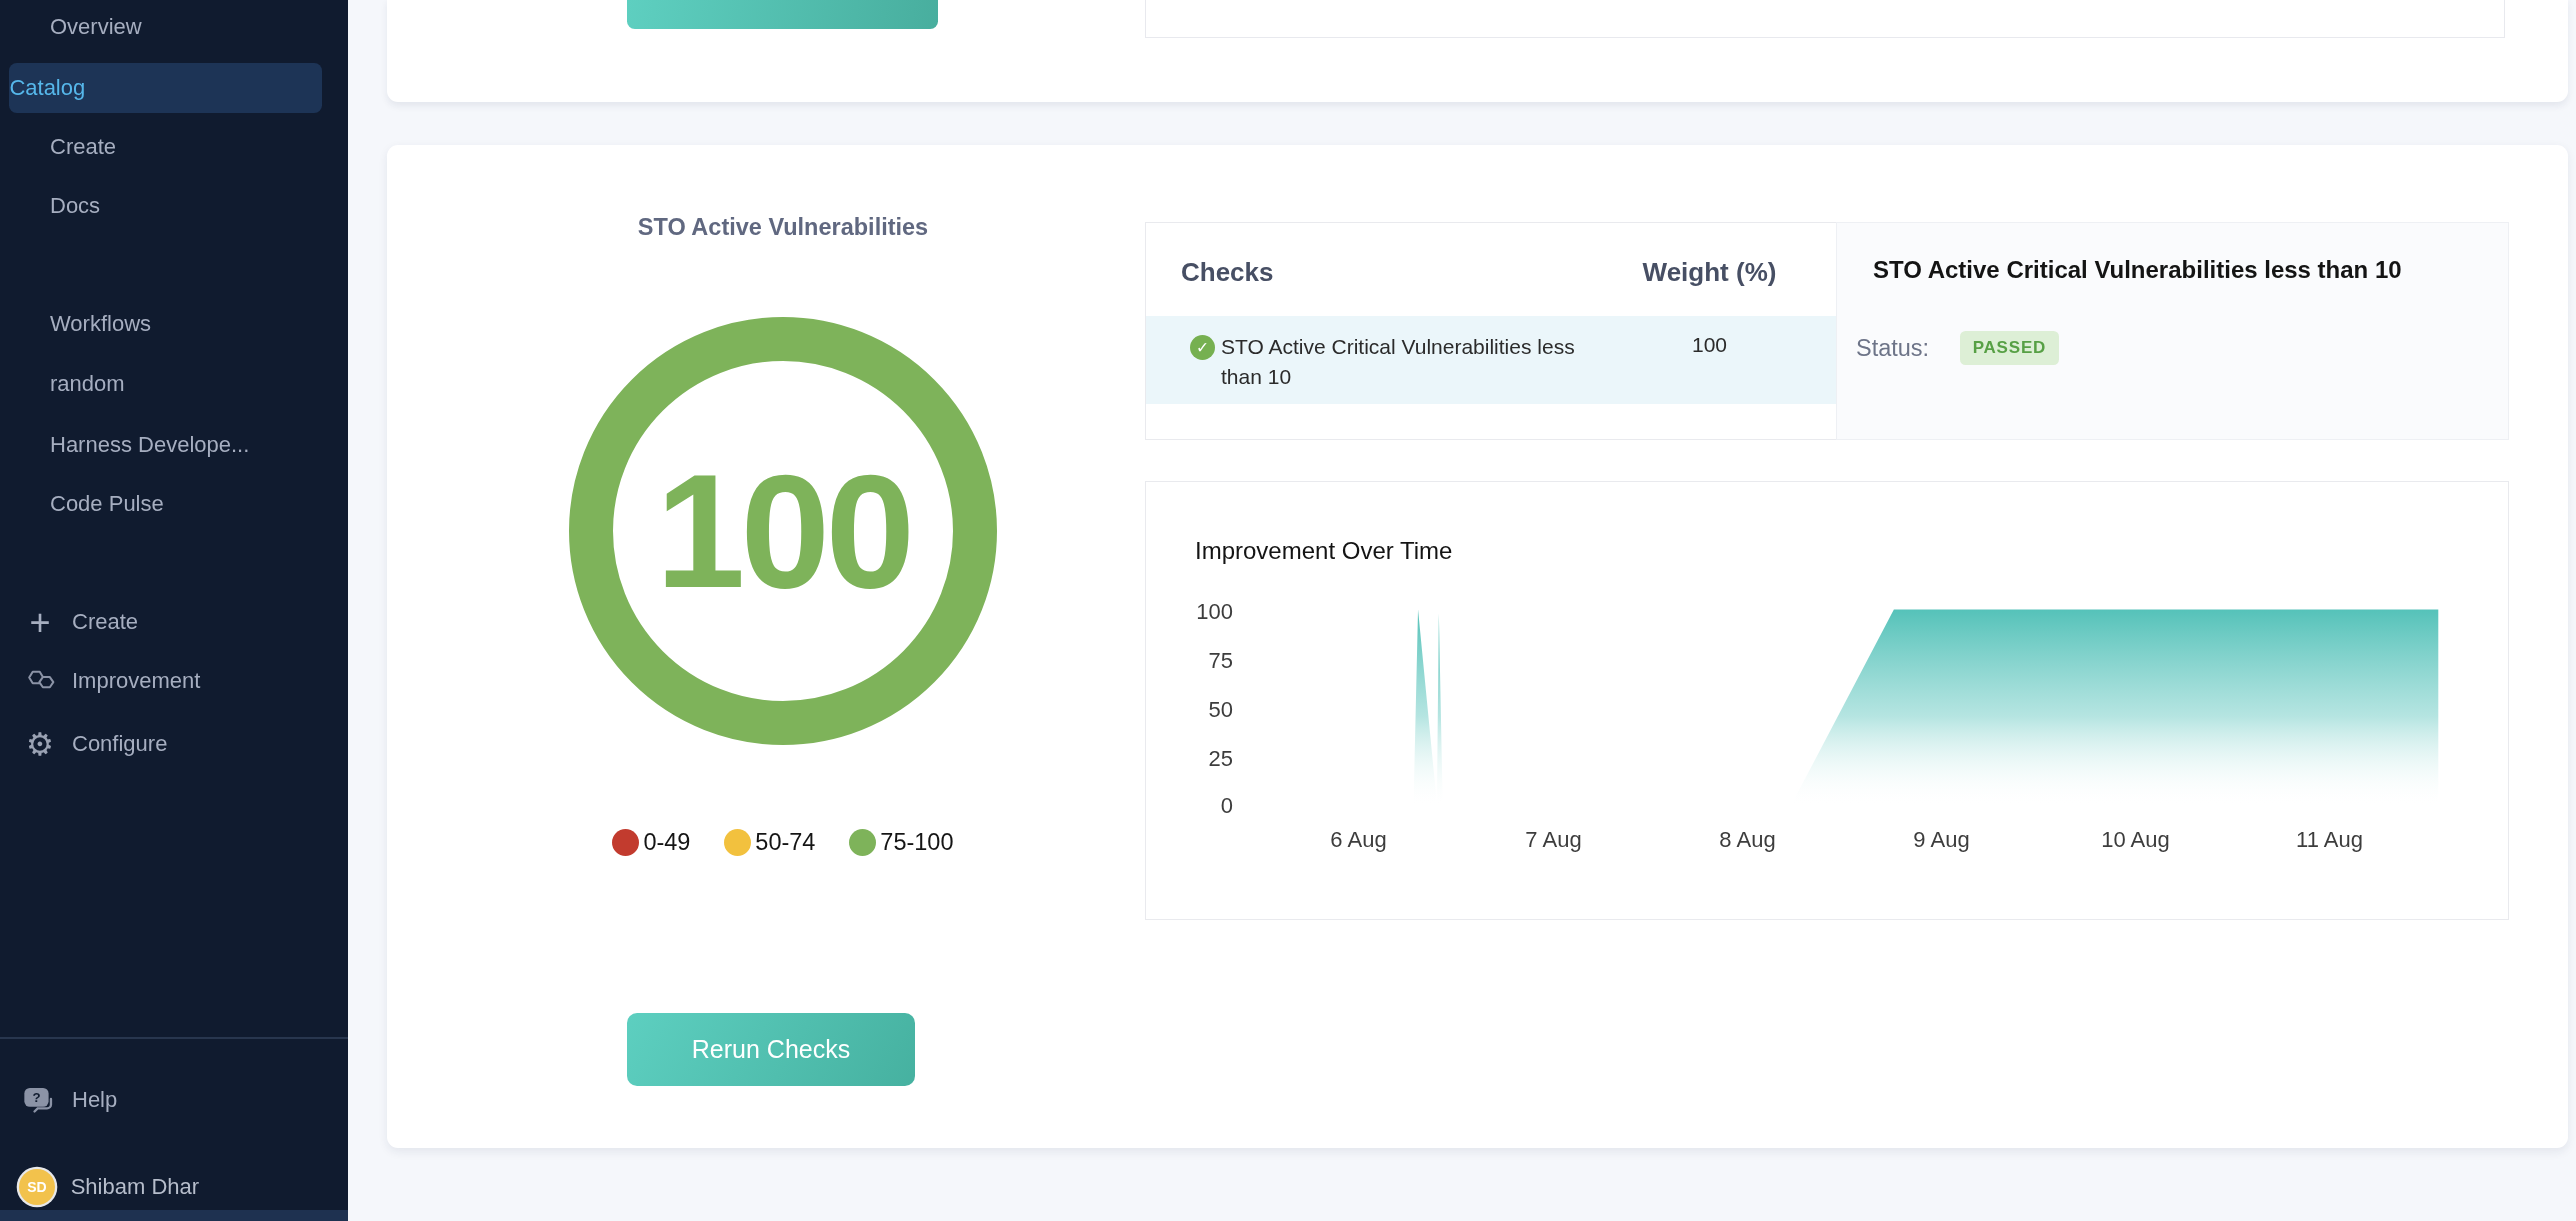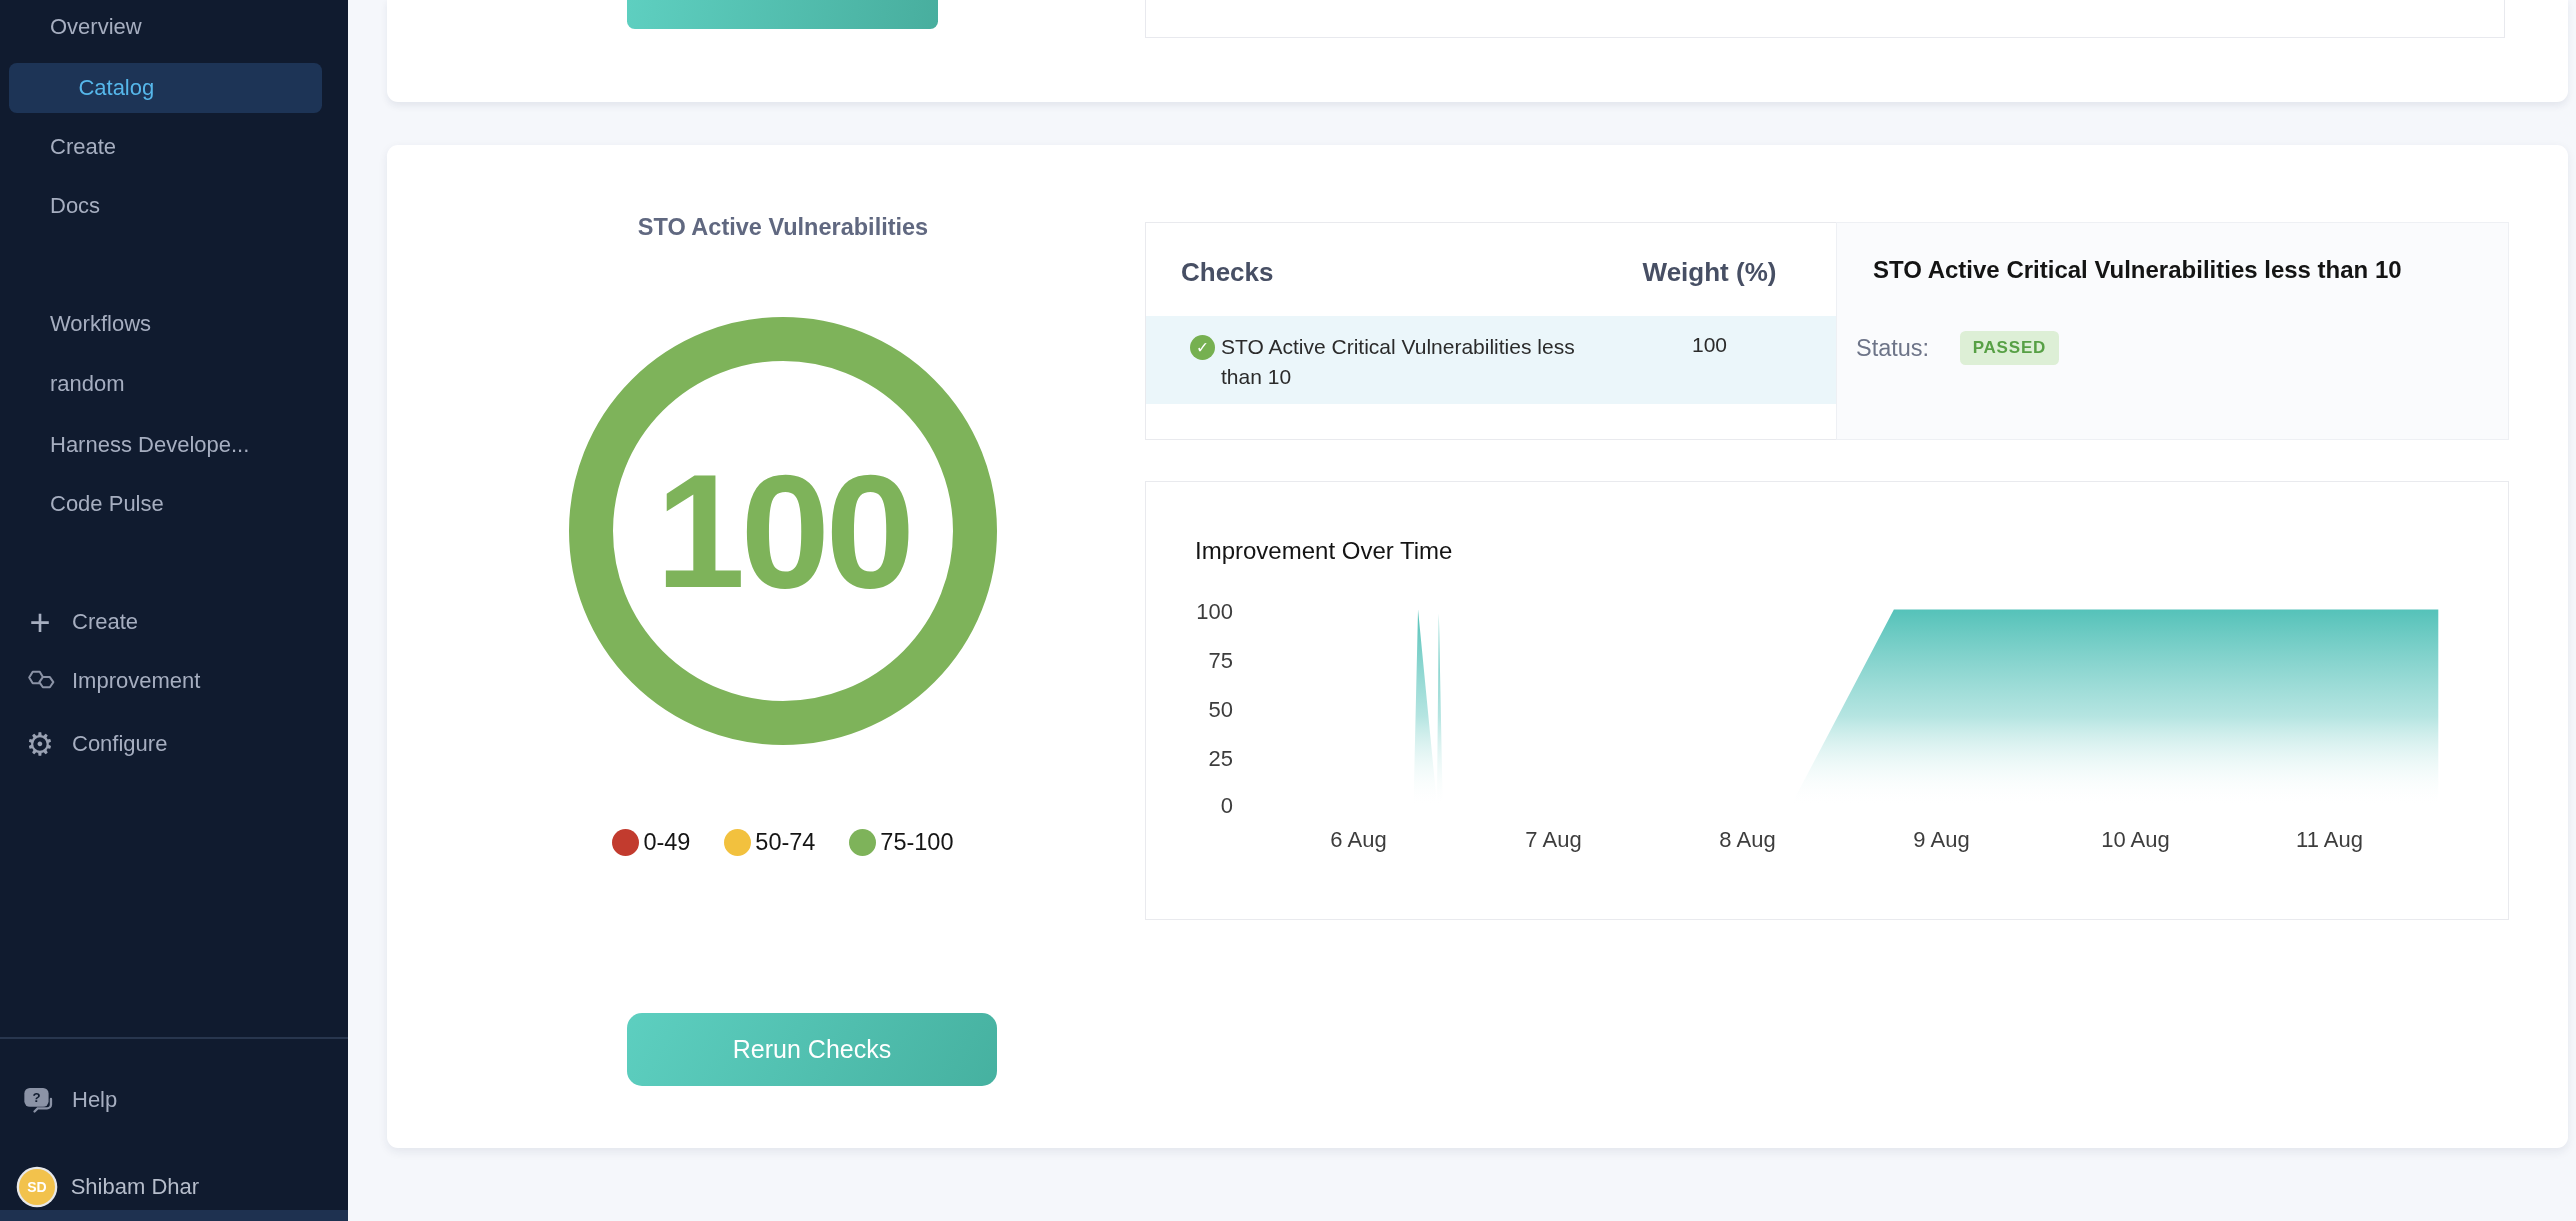--- a/index.html
+++ b/index.html
@@ -7,21 +7,21 @@
   body { font-family:"Liberation Sans","DejaVu Sans",sans-serif; background:#f5f7fb; position:relative; }
   #app { position:absolute; inset:0; width:2576px; height:1221px; }
 
   
   .sidebar { position:absolute; left:0; top:0; width:348px; height:1221px; background:#101b2f; }
   .nav-item { position:absolute; left:0; width:348px; height:38px; display:flex; align-items:center;
               color:#a6aec0; font-size:22px; cursor:pointer; }
   .nav-item .lbl { padding-left:50px; }
   .nav-pill { position:absolute; left:9.4px; top:63px; width:313px; height:50px; background:#1d3456;
               border-radius:7.8px; display:flex; align-items:center; cursor:pointer; }
-  .nav-pill .lbl { padding-left:69px; color:#56b7ea; font-size:22px; }
+  .nav-pill .lbl { color:#56b7ea; font-size:22px; }
   .side-action { position:absolute; left:22px; height:38px; display:flex; align-items:center; gap:14px;
                  color:#a6aec0; font-size:22px; cursor:pointer; }
   .side-action .ic { width:36px; display:flex; justify-content:center; align-items:center; color:#8b93a6; }
   .plus-glyph { font-size:36px; font-weight:400; color:#a6aec0; line-height:31px; }
   .gear-glyph { font-size:31px; color:#9aa2b3; line-height:31px; }
   .side-divider { position:absolute; left:0; top:1037px; width:348px; height:1.6px; background:#28364e; }
   .user-row { position:absolute; left:19px; top:1167px; height:39px; display:flex; align-items:center; gap:15.7px; cursor:pointer; }
   .avatar { width:36px; height:36px; border-radius:50%; background:#f2c24c; color:#ffffff; font-weight:700;
             font-size:14px; display:flex; align-items:center; justify-content:center;
             box-shadow:0 0 0 2.3px rgba(255,255,255,0.9); }
@@ -44,22 +44,22 @@
   .gauge-title { position:absolute; top:69px; width:100%; text-align:center; font-size:23.5px; font-weight:700; color:#606880; }
   .gauge-ring { position:absolute; left:182px; top:172px; width:428px; height:428px; border-radius:50%;
                 border:44px solid #7eb35a; display:flex; align-items:center; justify-content:center; }
   .gauge-score { font-size:161px; font-weight:700; color:#7eb35a; letter-spacing:-4.7px; }
   .legend { position:absolute; top:666px; width:100%; height:38px; display:flex; align-items:center;
             justify-content:center; gap:34px;margin-top:12px; }
   .legend-item { display:flex; align-items:center; gap:3.9px; font-size:23.5px; color:#151515; }
   .dot { width:27px; height:27px; border-radius:50%; }
   .dot-red { background:#c23b2e; } .dot-yellow { background:#f2c13e; } .dot-green { background:#7eb35a; }
   .last-updated { position:absolute; top:803px; width:100%; text-align:center; font-size:23.5px; color:#161616; }
-  .rerun-btn { position:absolute; left:240px; top:868px; width:370px; height:73px; border:none;
-               border-radius:15px; background:linear-gradient(120deg,#5dcfc0,#46b1a0); color:#ffffff;
+  .rerun-btn { position:absolute; left:240px; top:868px; width:288px; height:73px; border:none;
+               border-radius:10px; background:linear-gradient(120deg,#5dcfc0,#46b1a0); color:#ffffff;
                font-size:25px; font-family:inherit; cursor:pointer; }
 
   
   .checks-panel { position:absolute; left:758px; top:77px; width:697px; height:218px;
                   border:1.6px solid #e9eaee; background:#ffffff; }
   .checks-header { position:absolute; top:34px; left:35px; font-size:26px; font-weight:700; color:#474f64; }
   .weight-header { position:absolute; top:34px; left:493px; width:141px; text-align:center;
                    font-size:26px; font-weight:700; color:#474f64; }
   .check-row { position:absolute; left:0; top:93px; width:694px; height:88px; background:#ebf6fa; cursor:pointer; }
   .check-circle { position:absolute; left:44px; top:19px; width:25px; height:25px; border-radius:50%;

